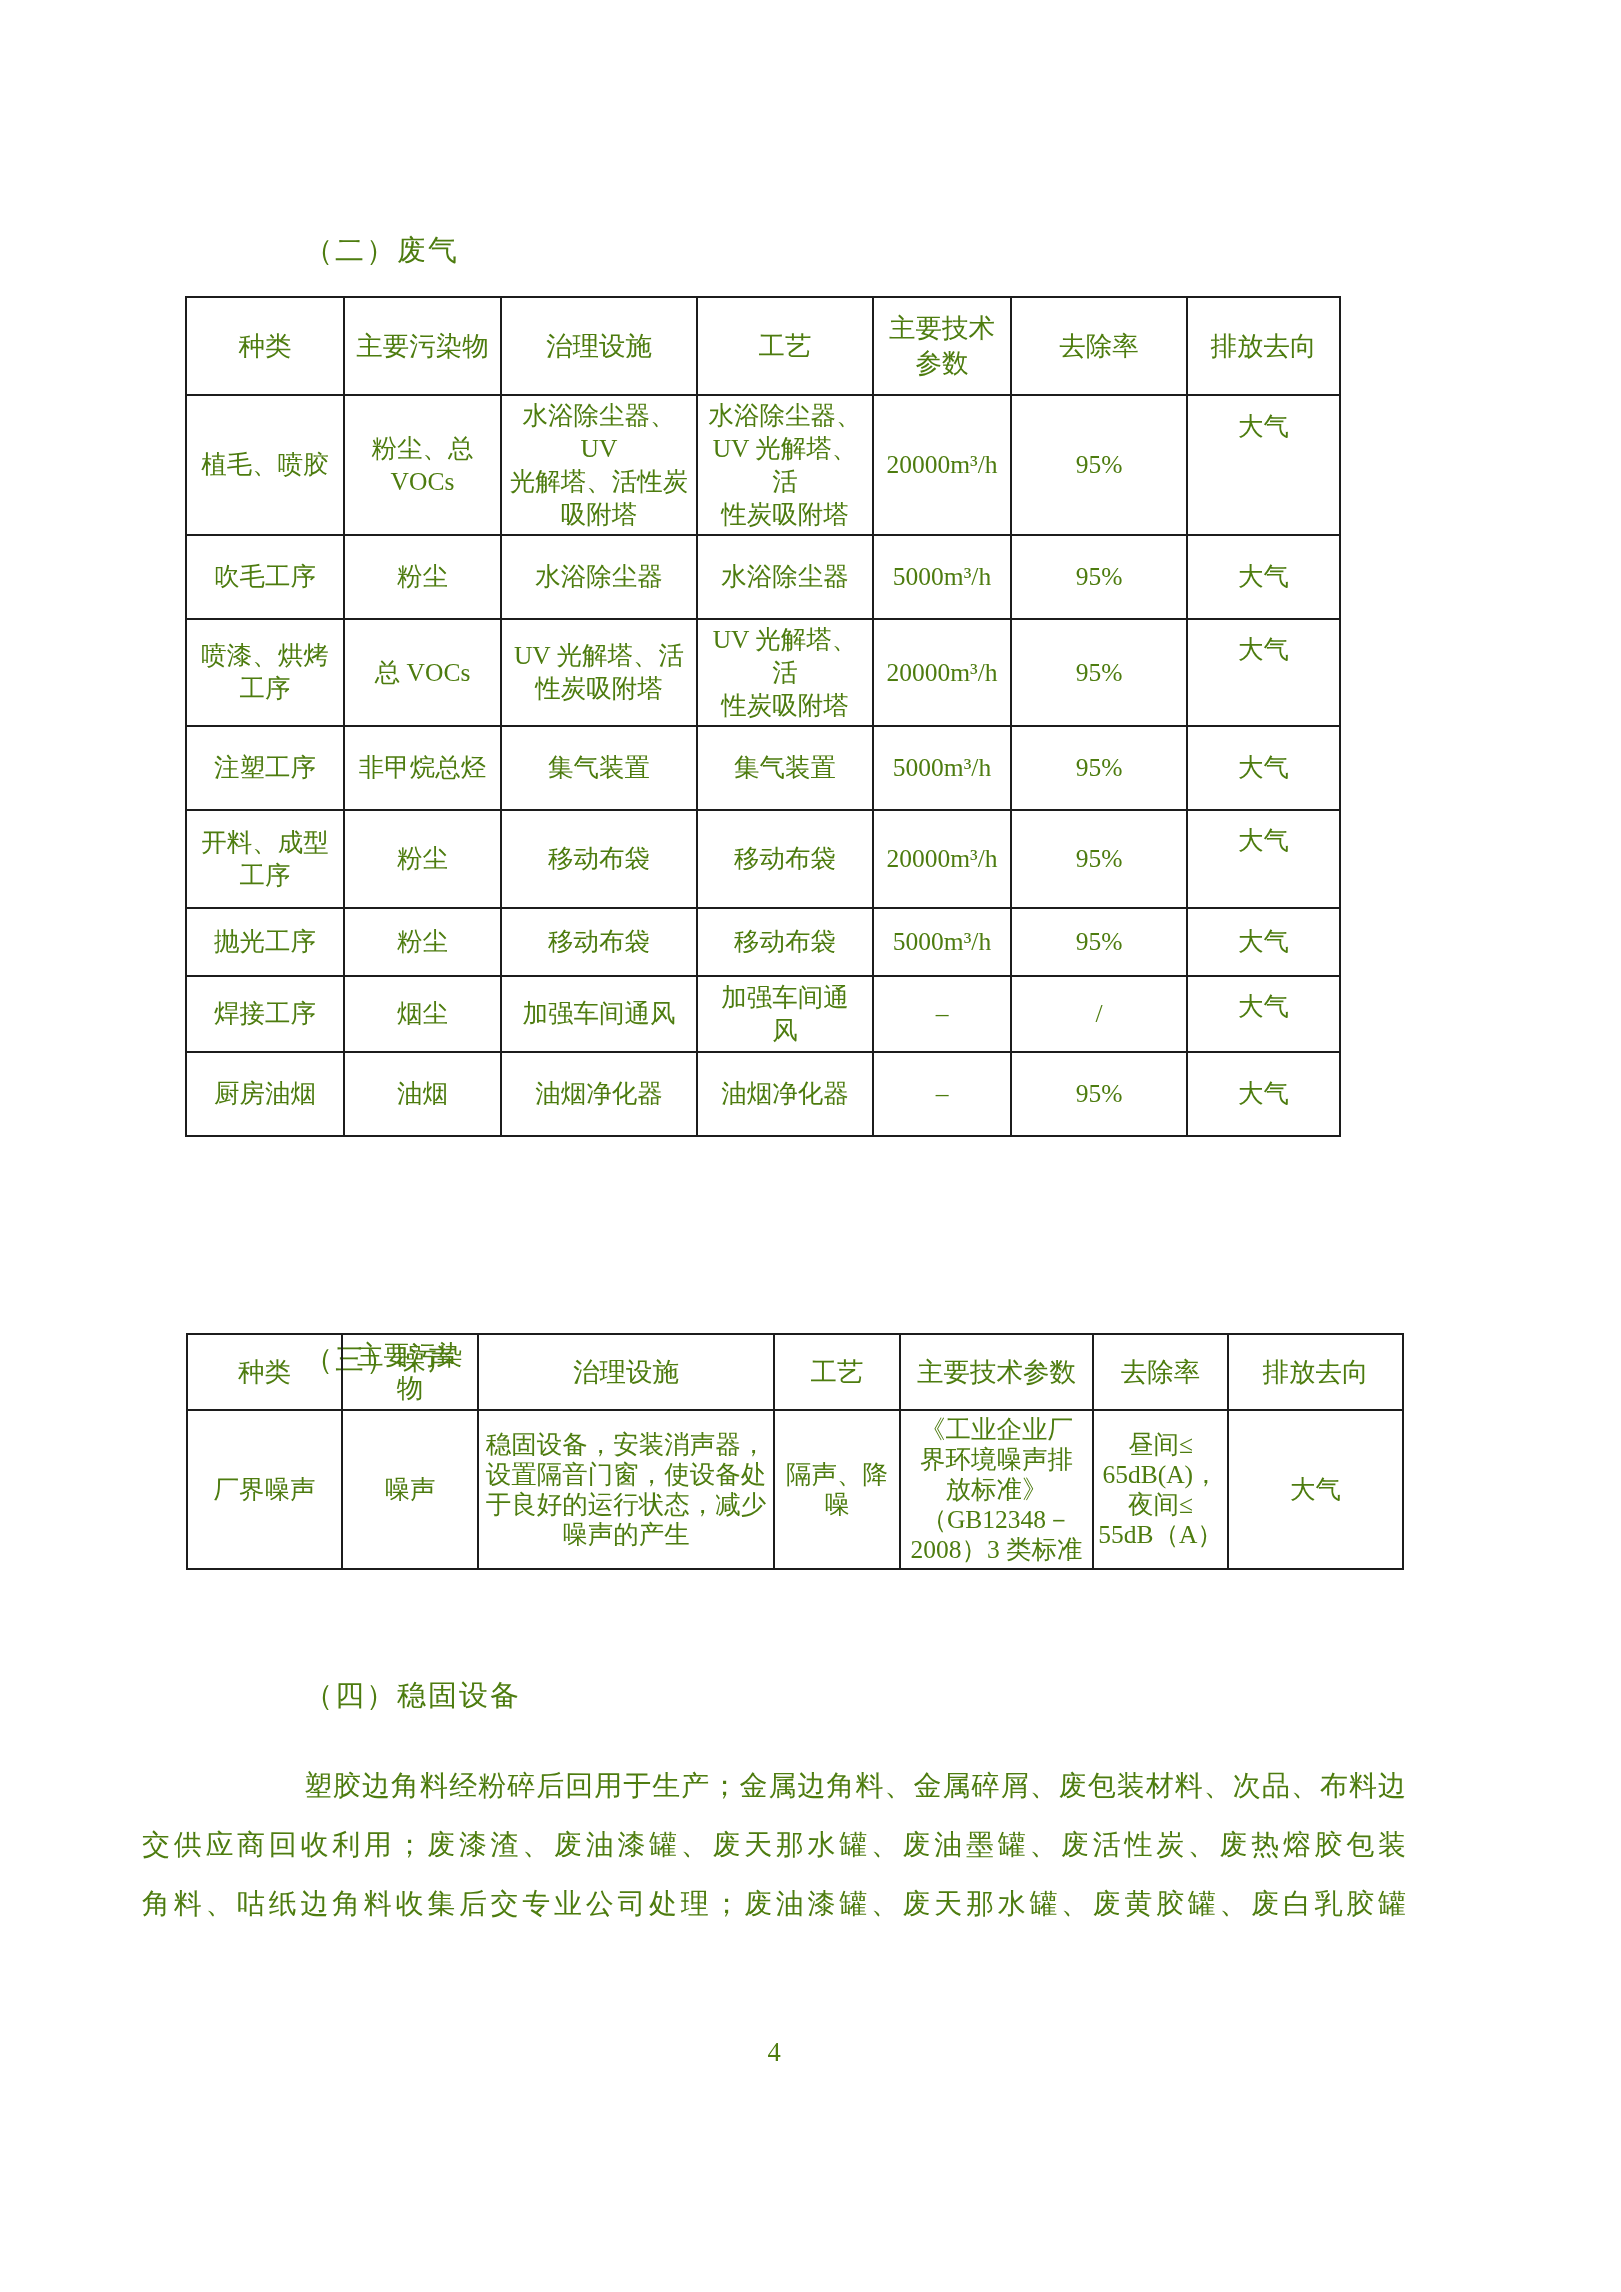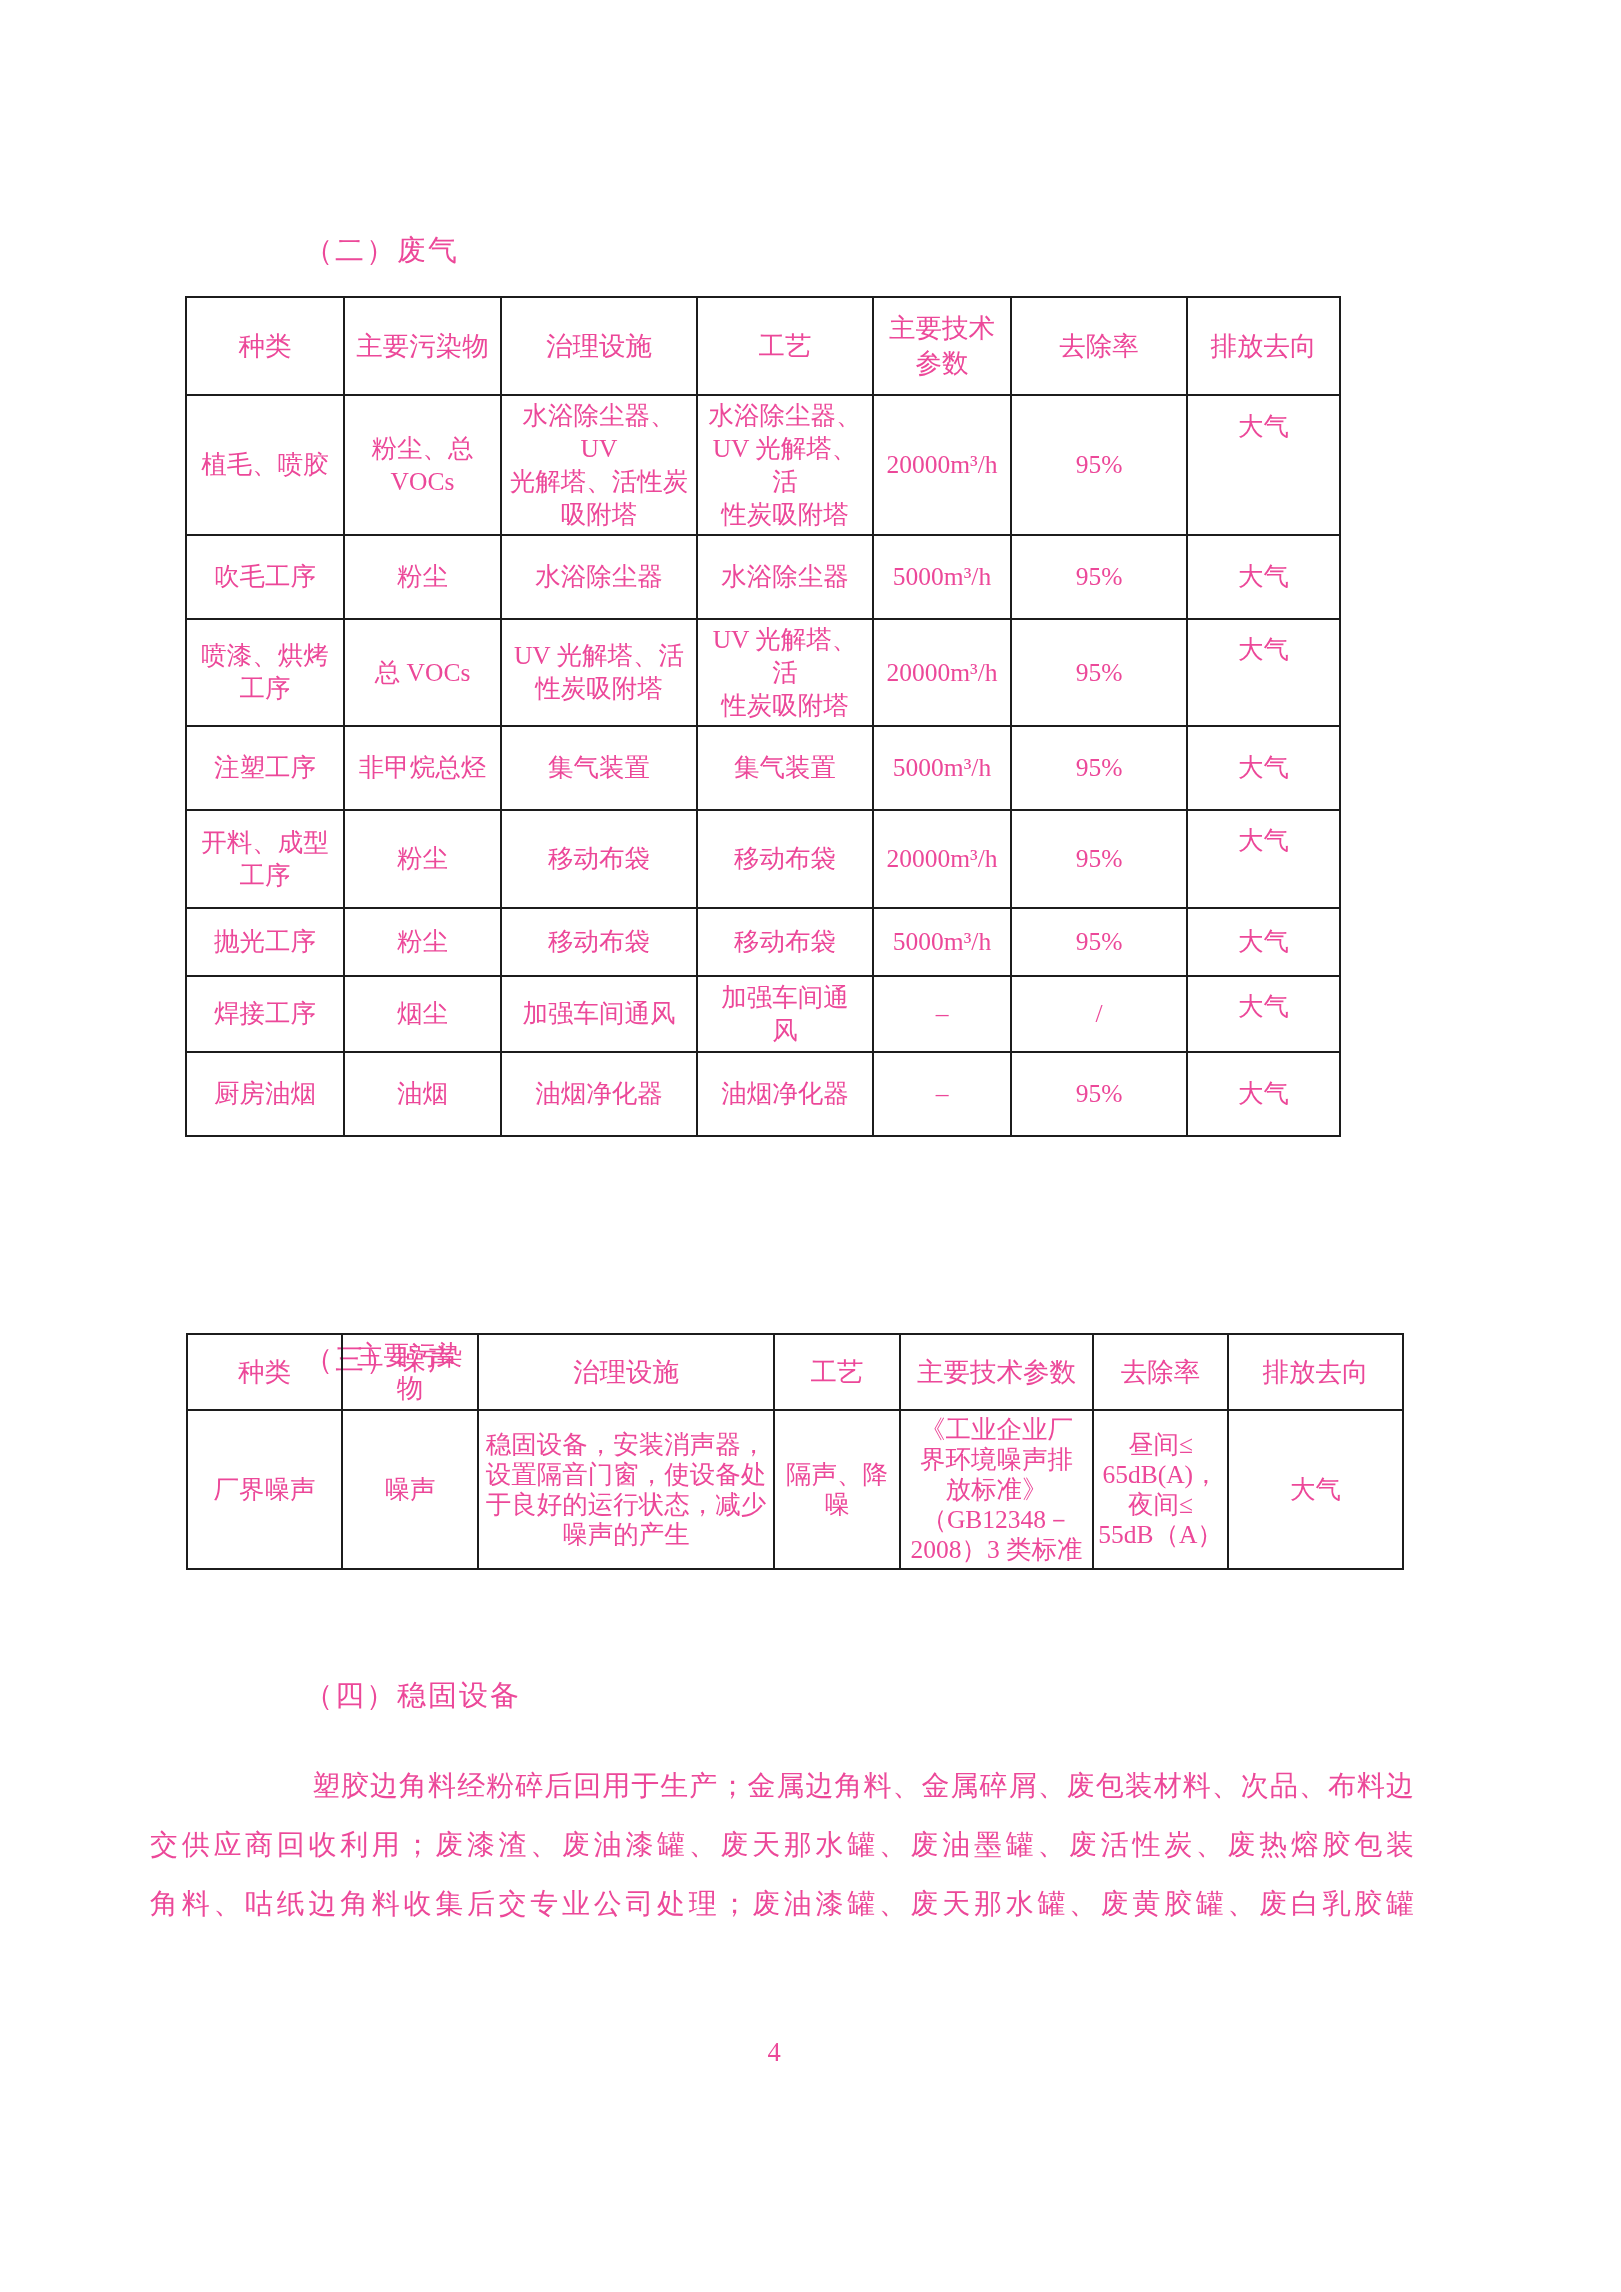--- a/index.html
+++ b/index.html
@@ -1,21 +1,21 @@
 <!DOCTYPE html>
 <html><head>
 <meta charset="utf-8">
 <style>
   html,body{margin:0;padding:0;background:#888;}
   .page{
     position:relative;
     width:1621px;height:2293px;
     background:#ffffff;
     font-family:"Liberation Serif","DejaVu Serif",serif;
-    color:#ec4899;
+    color:#4d7c0f;
     overflow:hidden;
   }
   .section-title{
     position:absolute;
     left:304px;
     font-size:29px;
     letter-spacing:2px;
     white-space:nowrap;
   }
   #title-gas{top:231px;}
@@ -51,21 +51,20 @@
   #table-noise th{font-size:26.5px;line-height:33px;}
   #table-noise td{line-height:30px;}
   #table-noise thead tr{height:76px;}
   #table-noise tbody tr{height:159px;}
 
   .paragraph{
     position:absolute;
     left:142px;top:1756px;width:1264px;
     font-size:28px;
     line-height:59px;
-    margin-left:8px;
   }
   .para-line{
     text-align:justify;
     text-align-last:justify;
     height:59px;
     overflow:hidden;
   }
   .para-line.first{text-indent:162px;}
 
   .page-number{

